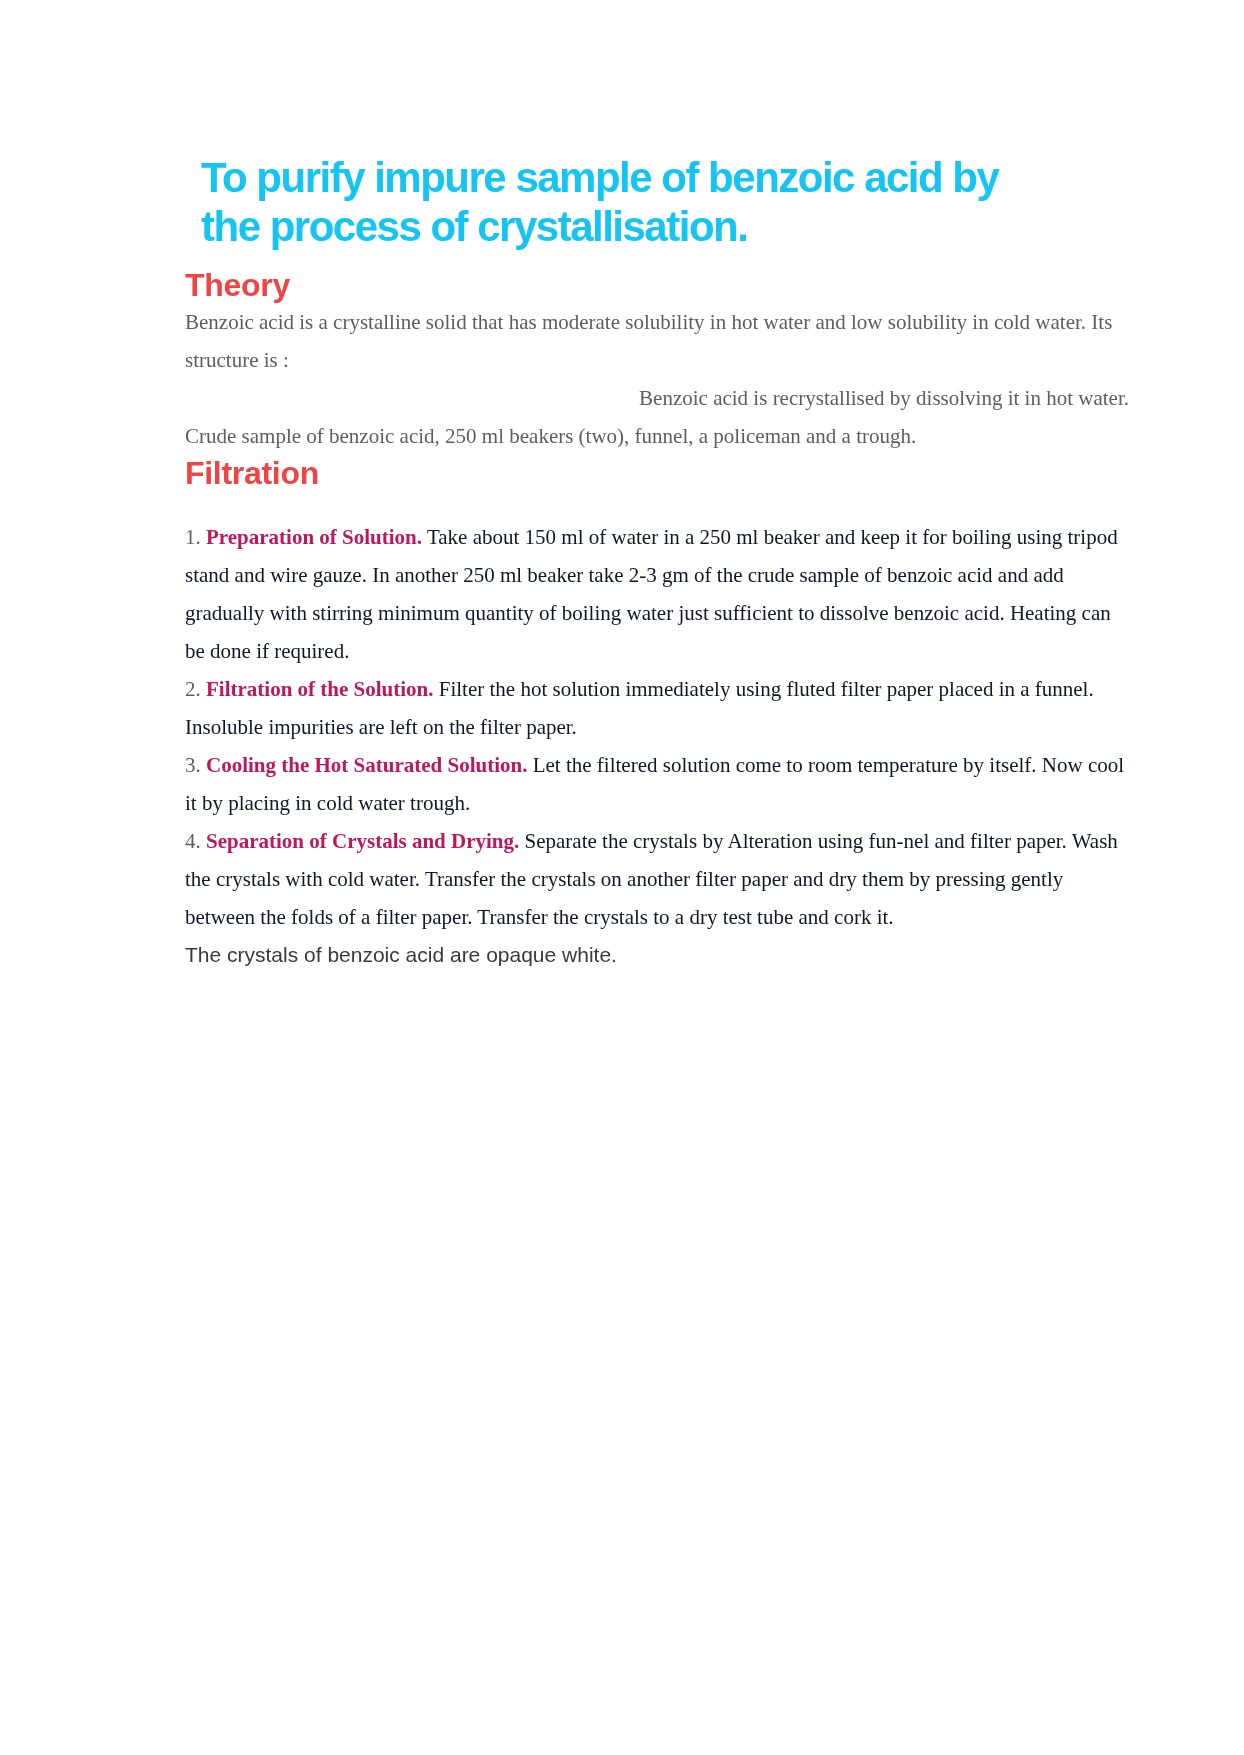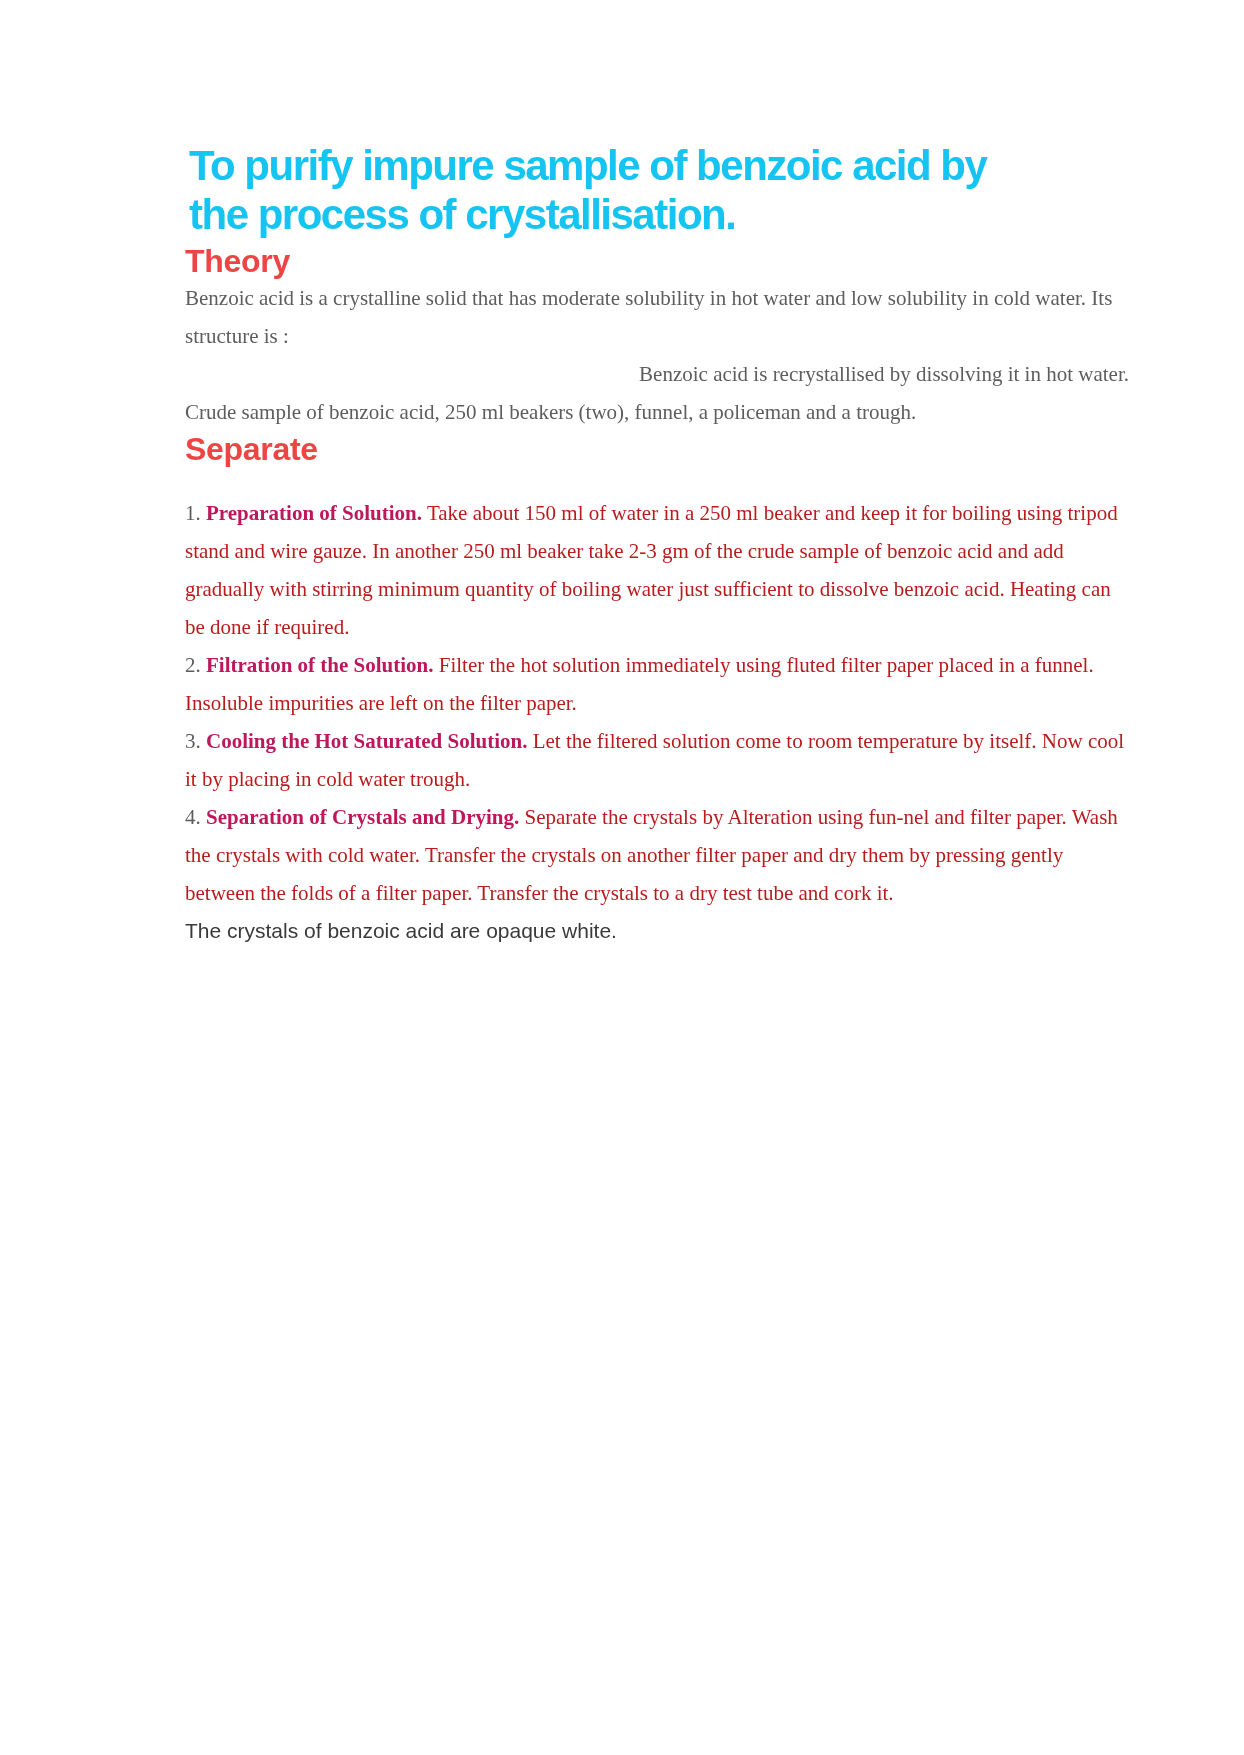--- a/index.html
+++ b/index.html
@@ -10,21 +10,21 @@
     background: #ffffff;
     font-family: "Liberation Sans", sans-serif;
     overflow: hidden;
     box-sizing: border-box;
   }
   .content {
     box-sizing: border-box;
     padding: 137px 115px 0 185px; 
   }
   h1.title {
-    margin: 4px;
+    margin: 16px;
     color: #16c4f1;
     font-size: 42px;
     line-height: 49px;
     font-weight: 700;
     letter-spacing: -1.5px;
   }
   h1.title .line { display: block; white-space: nowrap; }
   h2.heading {
     margin: 0;
     color: #ef4444;
@@ -49,21 +49,21 @@
   .mt-p3 { margin-top: 27px; }
   .mt-steps { margin-top: 27px; }
   .figure-wrap {
     margin-top: 12px;
     text-align: center;
   }
   .figure-wrap svg { display: inline-block; margin-right: 28px; }
   .step { margin: 0; }
   .step .num { color: #5d5d5d; }
   .step .label { color: #be185d; font-weight: 700; }
-  .step .text { color: #b91c1c; }
+  .step .text { color: #0f172a; }
   p.conclusion {
     margin: 0;
     color: #3a3a3a;
     font-size: 21px;
     line-height: 38px;
     font-weight: 400;
   }
   .cooh-text {
     font-family: "DejaVu Serif", "Liberation Serif", serif;
     font-weight: 600;
@@ -83,21 +83,21 @@
     <h2 class="heading mt-theory">Theory</h2>
 
     <p class="body mt-p1">Benzoic acid is a crystalline solid that has moderate solubility in hot water and low solubility in cold water. Its structure is :</p>
 
 
     <p class="body mt-p2">Benzoic acid is recrystallised by dissolving it in hot water.</p>
 
 
     <p class="body mt-p3">Crude sample of benzoic acid, 250 ml beakers (two), funnel, a policeman and a trough.</p>
 
-    <h2 class="heading mt-proc">Separate</h2>
+    <h2 class="heading mt-proc">Filtration</h2>
 
     <div class="mt-steps">
       <p class="body step">
         <span class="num">1.</span>
         <span class="label">Preparation of Solution.</span>
         <span class="text">Take about 150 ml of water in a 250 ml beaker and keep it for boiling using tripod stand and wire gauze. In another 250 ml beaker take 2-3 gm of the crude sample of benzoic acid and add gradually with stirring minimum quantity of boiling water just sufficient to dissolve benzoic acid. Heating can be done if required.</span>
       </p>
       <p class="body step">
         <span class="num">2.</span>
         <span class="label">Filtration of the Solution.</span>

